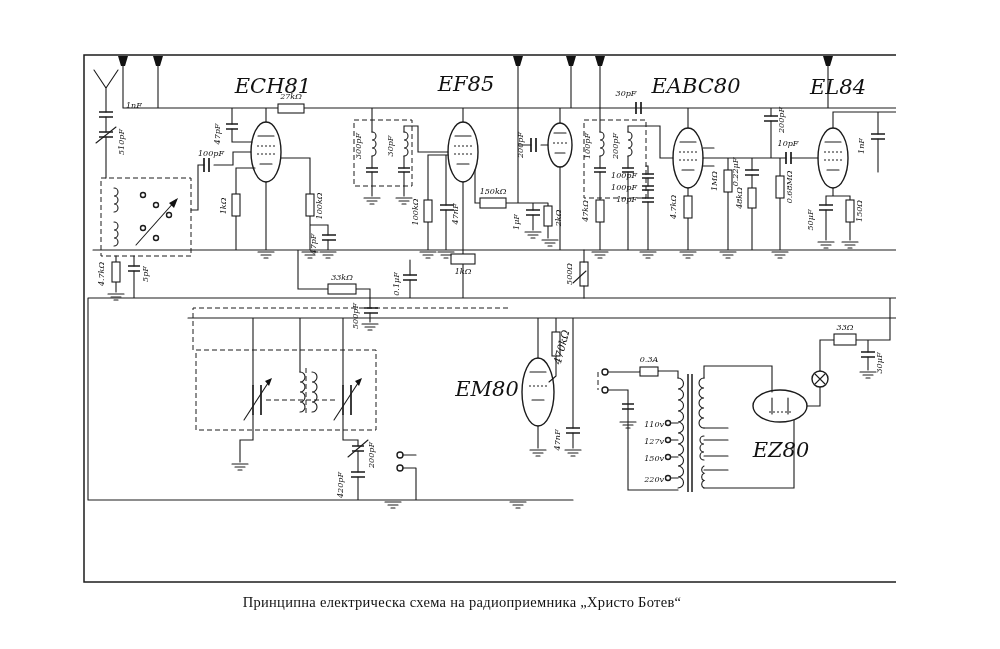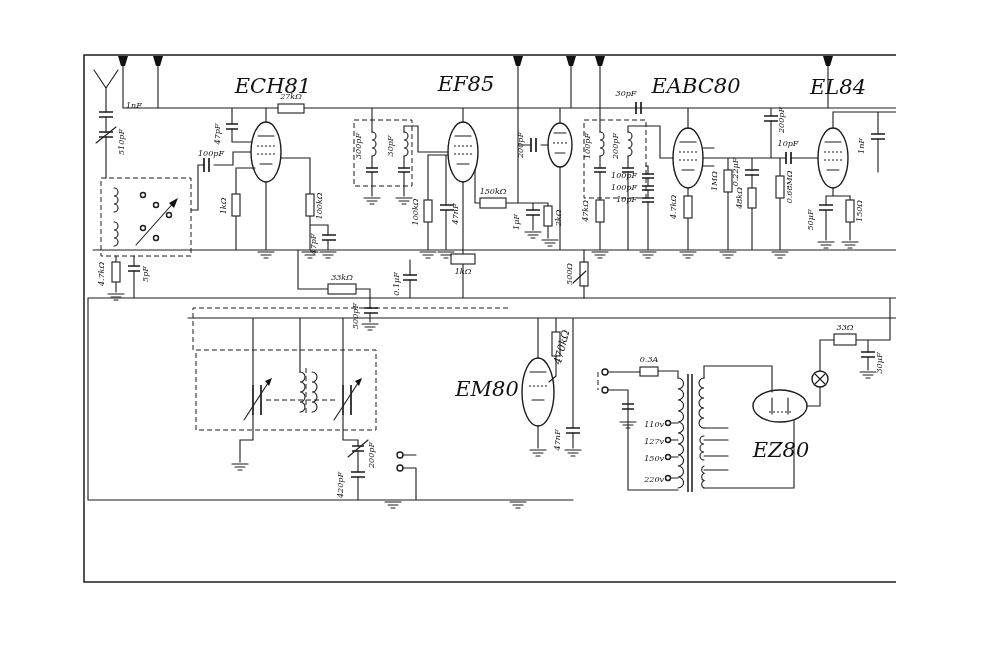--- a/index.html
+++ b/index.html
@@ -341,13 +341,14 @@
   <text class="cl ae" x="636" y="427">110v</text>
   <text class="cl ae" x="636" y="444">127v</text>
   <text class="cl ae" x="636" y="461">150v</text>
   <text class="cl ae" x="636" y="482">220v</text>
   <text class="cl" x="817" y="330">33Ω</text>
   <text class="cl" transform="rotate(-90 854,363)" x="854" y="363">30μF</text>
   <text class="cl" transform="rotate(-90 315,485)" x="315" y="485">420pF</text>
   <text class="cl" transform="rotate(-90 346,455)" x="346" y="455">200pF</text>
 </svg>
 
+<div class="caption">Принципна електрическа схема на радиоприемника „Христо Ботев“</div>
 </div>
 
 </body></html>

